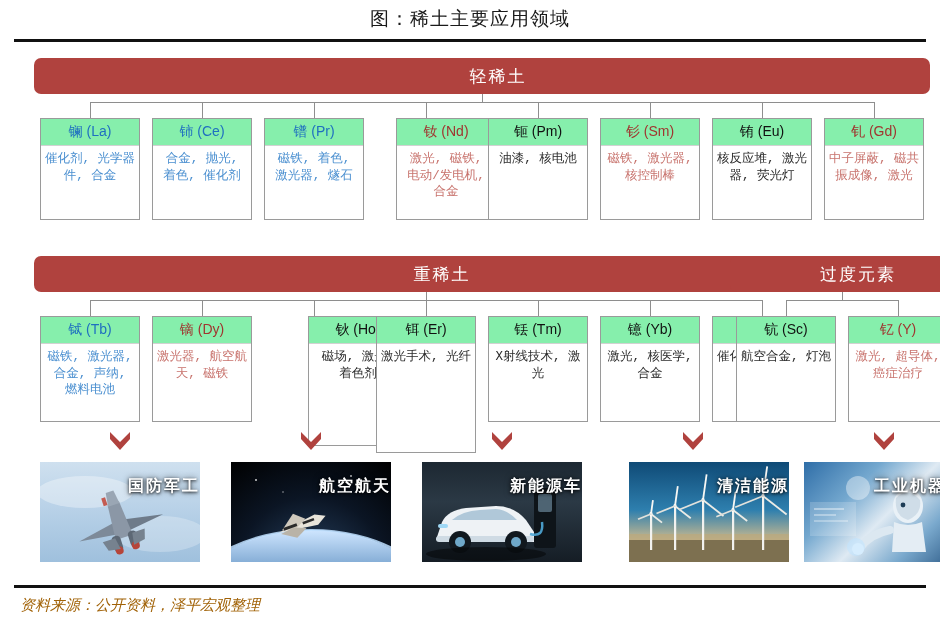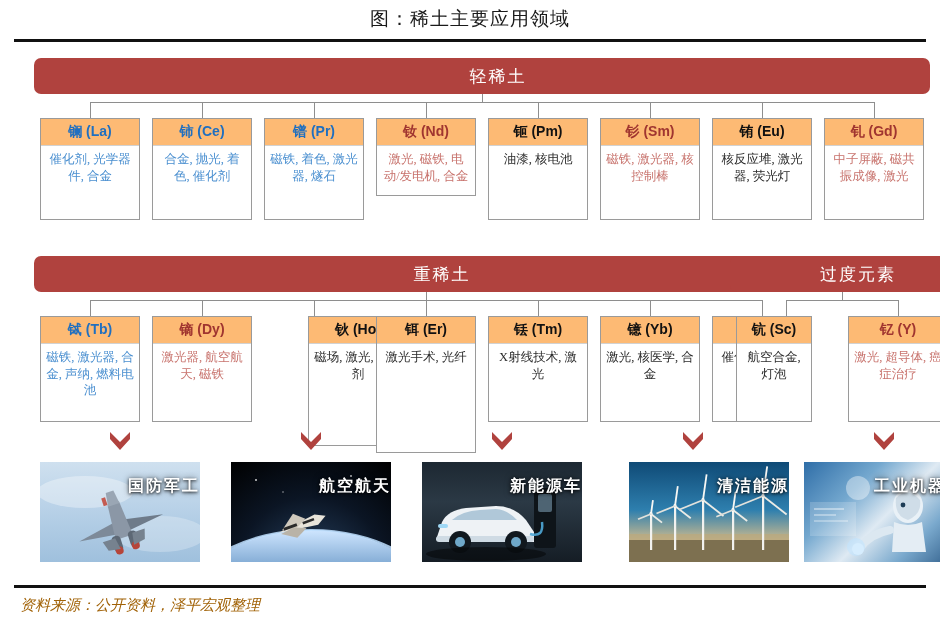--- a/index.html
+++ b/index.html
@@ -57,34 +57,34 @@
   
   .card{
     position:absolute;
     box-sizing:border-box;
     border:1px solid #9a9a9a;
     background:#ffffff;
     overflow:hidden;
   }
   .card-head{
     height:26px;
-    background:#fdba74;
+    background:#86efac;
     border-bottom:1px solid #d2d2d2;
     display:flex;align-items:center;justify-content:center;
     font-family:"Liberation Sans","DejaVu Sans",sans-serif;
-    font-weight:bold;
+    font-weight:normal;
     font-size:14px;
     white-space:nowrap;
   }
   .card-body{
     padding:5px 4px 2px 4px;
     text-align:center;
     font-size:12.5px;
     line-height:16.5px;
-    font-family:Liberation Serif, serif;
+    font-family:Liberation Mono, monospace;
     word-break:break-all;
   }
   .t-blue{color:#1f6fc0;}
   .t-blue-soft{color:#4a8fd0;}
   .t-red{color:#a03530;}
   .t-red-soft{color:#c8736d;}
   .t-black{color:#111111;}
   .t-black-soft{color:#2b2b2b;}
 
   
@@ -142,21 +142,21 @@
         <div class="card-body t-blue-soft">催化剂, 光学器件, 合金</div>
       </div>
       <div class="card" style="left: 152px; top: 118px; width: 100px; height: 102px;">
         <div class="card-head t-blue">铈 (Ce)</div>
         <div class="card-body t-blue-soft">合金, 抛光, 着色, 催化剂</div>
       </div>
       <div class="card" style="left: 264px; top: 118px; width: 100px; height: 102px;">
         <div class="card-head t-blue">镨 (Pr)</div>
         <div class="card-body t-blue-soft">磁铁, 着色, 激光器, 燧石</div>
       </div>
-      <div class="card" style="left: 376px; top: 118px; width: 100px; height: 78px;">
+      <div class="card" style="left: 396px; top: 118px; width: 100px; height: 102px;">
         <div class="card-head t-red">钕 (Nd)</div>
         <div class="card-body t-red-soft">激光, 磁铁, 电动/发电机, 合金</div>
       </div>
       <div class="card" style="left: 488px; top: 118px; width: 100px; height: 102px;">
         <div class="card-head t-black">钷 (Pm)</div>
         <div class="card-body t-black-soft">油漆, 核电池</div>
       </div>
       <div class="card" style="left: 600px; top: 118px; width: 100px; height: 102px;">
         <div class="card-head t-red">钐 (Sm)</div>
         <div class="card-body t-red-soft">磁铁, 激光器, 核控制棒</div>
@@ -209,21 +209,21 @@
         <div class="card-head t-black">镥 (Lu)</div>
         <div class="card-body t-black-soft">催化剂, 正电子发射扫描</div>
       </div>
       <div class="groupbar" style="left: 730px; top: 256px; width: 224px; height: 36px;">
         <span>过度元素</span>
       </div>
       <div class="conn conn-v" style="left: 842px; top: 292px; height: 8px;"></div>
       <div class="conn conn-h" style="left: 786px; top: 300px; width: 112px;"></div>
       <div class="conn conn-v" style="left: 786px; top: 300px; height: 16px;"></div>
       <div class="conn conn-v" style="left: 898px; top: 300px; height: 16px;"></div>
-      <div class="card" style="left: 736px; top: 316px; width: 76px; height: 106px;">
+      <div class="card" style="left: 736px; top: 316px; width: 100px; height: 106px;">
         <div class="card-head t-black">钪 (Sc)</div>
         <div class="card-body t-black-soft">航空合金, 灯泡</div>
       </div>
       <div class="card" style="left: 848px; top: 316px; width: 100px; height: 106px;">
         <div class="card-head t-red">钇 (Y)</div>
         <div class="card-body t-red-soft">激光, 超导体, 癌症治疗</div>
       </div>
       <div class="arrow" style="left: 108px; top: 431px;">
         <svg width="24" height="20" viewBox="0 0 24 20">
           <path d="M2 1 L12 11 L22 1 L22 8 L12 19 L2 8 Z" fill="#b0423e"></path>

